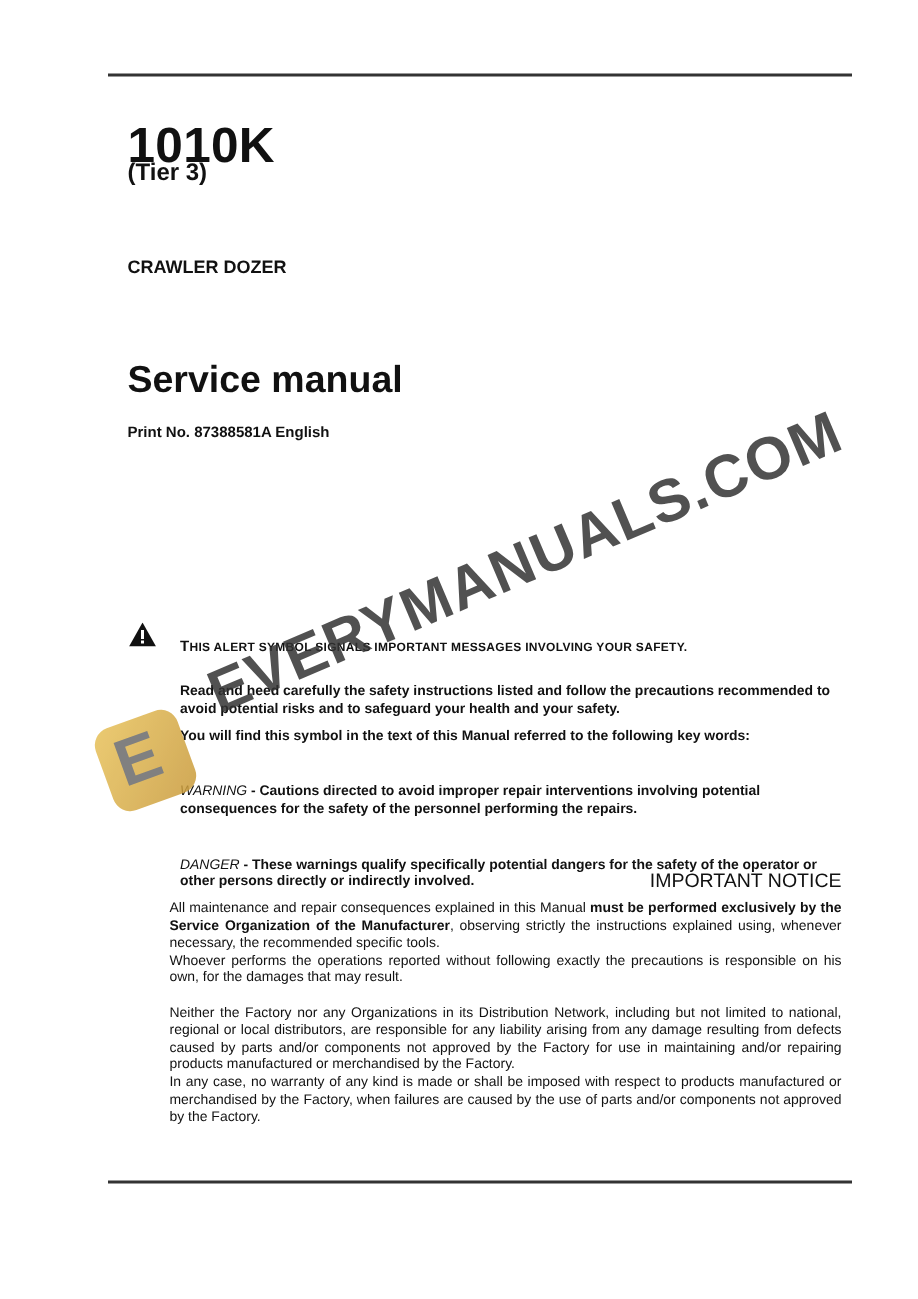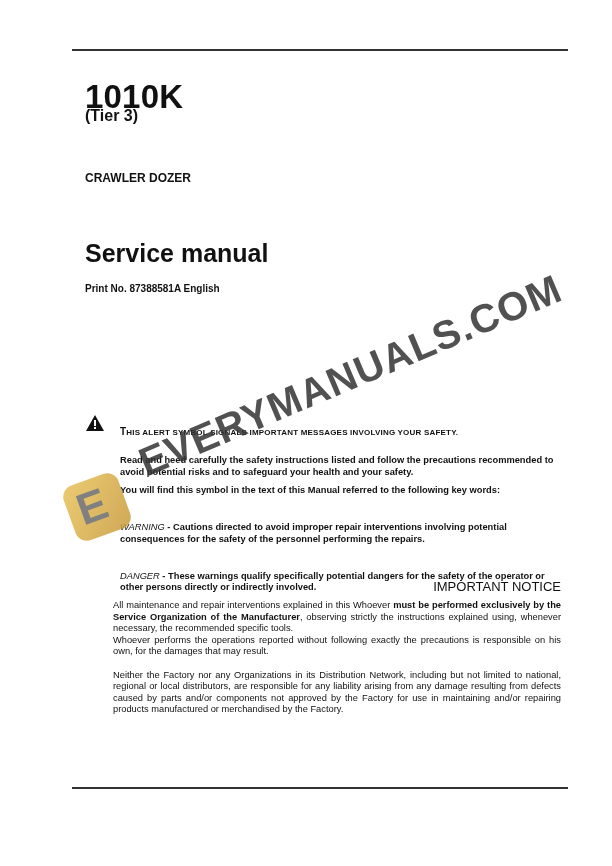--- a/index.html
+++ b/index.html
@@ -52,24 +52,25 @@
   <p>Read and heed carefully the safety instructions listed and follow the precautions recommended to avoid potential risks and to safeguard your health and your safety.</p>
   <p>You will find this symbol in the text of this Manual referred to the following key words:</p>
   <div class="gap"></div>
   <p><i>WARNING</i><span> - Cautions directed to avoid improper repair interventions involving potential consequences for the  safety of the personnel performing the repairs.</span></p>
   <div class="gap"></div>
   <p><i>DANGER</i><span> - These warnings qualify specifically potential dangers for the safety of the operator or other persons directly or indirectly involved.</span></p>
 </div>
 
 <div class="notice-title">IMPORTANT NOTICE</div>
 <div class="notice">
-  <p><span>All maintenance and repair interventions explained in this Whoever </span><b>must be performed exclusively by the Service Organization of the Manufacturer</b><span>, observing strictly the instructions explained using, whenever necessary, the recommended specific tools.</span></p>
+  <p><span>All maintenance and repair consequences explained in this Manual </span><b>must be performed exclusively by the Service Organization of the Manufacturer</b><span>, observing strictly the instructions explained using, whenever necessary, the recommended specific tools.</span></p>
   <p>Whoever performs the operations reported without following exactly the precautions is responsible on his own, for the damages that may result.</p>
   <div class="gap"></div>
   <p>Neither the Factory nor any  Organizations in its Distribution Network, including but not limited to national, regional or local distributors, are responsible for any liability arising from any damage resulting from defects caused by parts and/or components not approved by the Factory for use in maintaining and/or repairing products manufactured or merchandised by the Factory.</p>
+  <p>In any case, no warranty of any kind is made or shall be imposed with respect to products manufactured or merchandised by the Factory, when failures are caused by the use of parts and/or components not approved by the Factory.</p>
 </div>
 
 <div class="wm-logo">
     <span>E</span>
   </div>
 <div class="watermark">EVERYMANUALS.COM</div>
 
 <div class="rule bottom"></div>
 
 </body></html>

